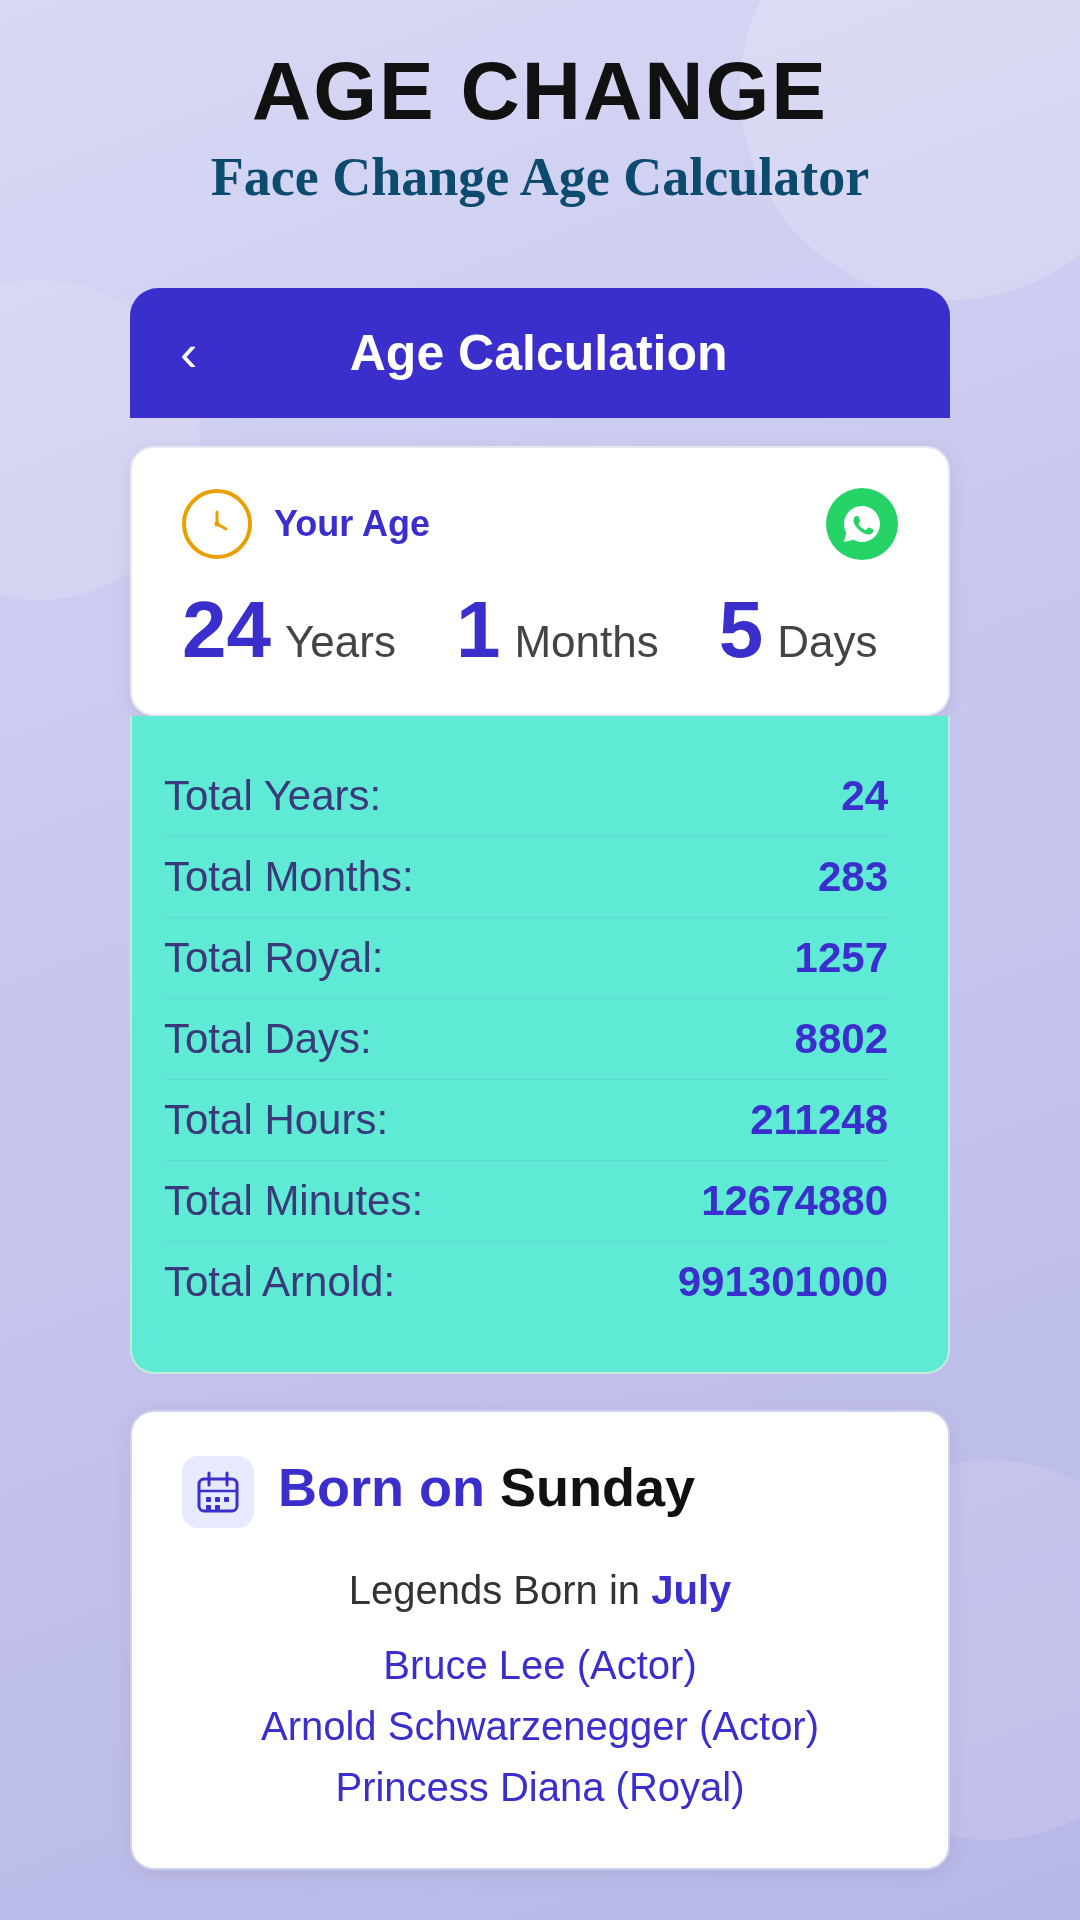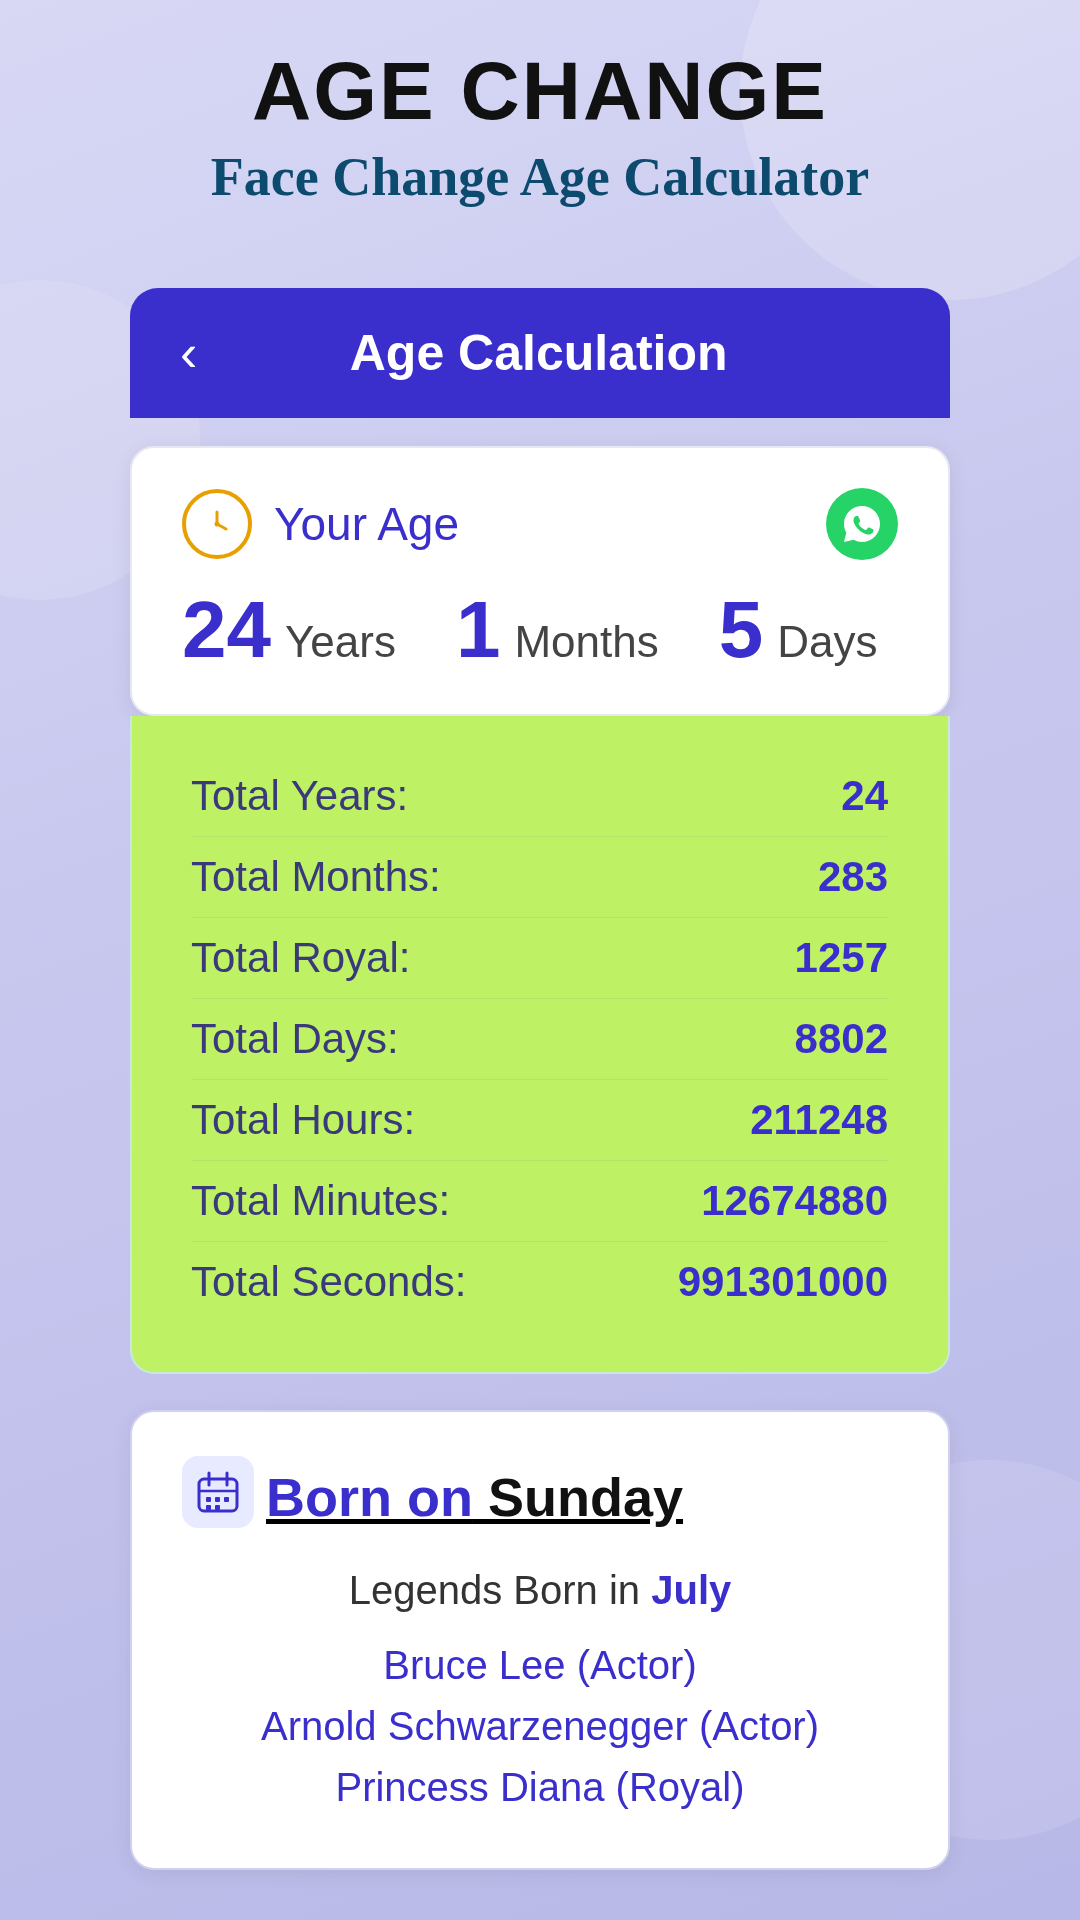--- a/index.html
+++ b/index.html
@@ -128,22 +128,22 @@
       height: 70px;
       border: 4px solid #e8a000;
       border-radius: 50%;
       display: flex;
       align-items: center;
       justify-content: center;
       background: white;
     }
 
     .your-age-label {
-      font-size: 46px;
-      font-weight: 400;
+      font-size: 36px;
+      font-weight: 700;
       color: #3a2ecc;
     }
 
     
     .whatsapp-icon {
       width: 72px;
       height: 72px;
       background: #25D366;
       border-radius: 50%;
       display: flex;
@@ -173,25 +173,25 @@
     }
 
     .age-unit-label {
       font-size: 44px;
       font-weight: 400;
       color: #444;
     }
 
     
     .stats-card {
-      background: #bef264;
+      background: #5eead4;
       border-radius: 0 0 24px 24px;
       border: 2px solid #c8e8dc;
       border-top: none;
-      padding: 40px 60px 50px 59px;
+      padding: 40px 60px 50px 32px;
     }
 
     .stat-row {
       display: flex;
       justify-content: space-between;
       padding: 16px 0;
       border-bottom: 1px solid rgba(58,46,204,0.08);
     }
 
     .stat-row:last-child {
@@ -215,24 +215,23 @@
       background: white;
       border-radius: 24px;
       margin-top: 36px;
       padding: 44px 50px 50px 50px;
       border: 2px solid #d0d0ef;
       box-shadow: 0 4px 20px rgba(0,0,0,0.07);
     }
 
     .born-header {
       display: flex;
-      align-items: flex-end;
-      gap: 12px;
+      align-items: flex-start;
+      gap: 24px;
       margin-bottom: 32px;
-      text-decoration: underline;
     }
 
     .calendar-icon {
       width: 72px;
       height: 72px;
       background: #e8eaff;
       border-radius: 16px;
       display: flex;
       align-items: center;
       justify-content: center;
@@ -347,21 +346,21 @@
     </div>
       <div class="stat-row">
       <span class="stat-label">Total Hours:</span>
       <span class="stat-value">211248</span>
     </div>
       <div class="stat-row">
       <span class="stat-label">Total Minutes:</span>
       <span class="stat-value">12674880</span>
     </div>
       <div class="stat-row">
-      <span class="stat-label">Total Seconds:</span>
+      <span class="stat-label">Total Arnold:</span>
       <span class="stat-value">991301000</span>
     </div>
     </div>
 
   <div class="born-card">
     <div class="born-header">
       <div class="calendar-icon">
         <svg width="46" height="46" viewBox="0 0 46 46">
           <rect x="4" y="10" width="38" height="32" rx="5" fill="none" stroke="#3a2ecc" stroke-width="3"></rect>
           <line x1="14" y1="4" x2="14" y2="16" stroke="#3a2ecc" stroke-width="3" stroke-linecap="round"></line>

